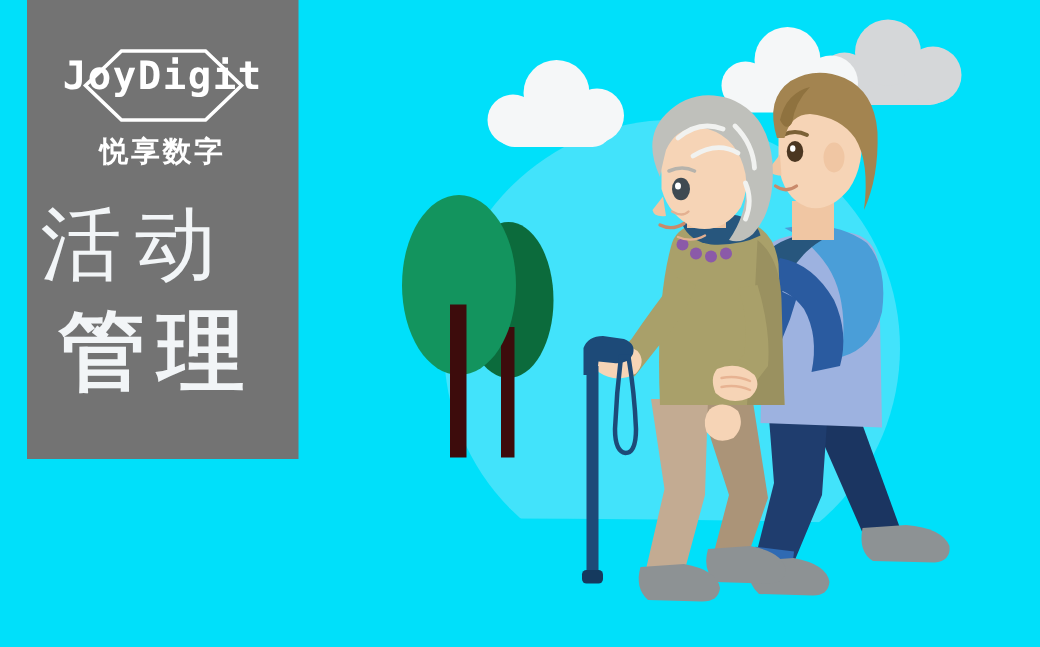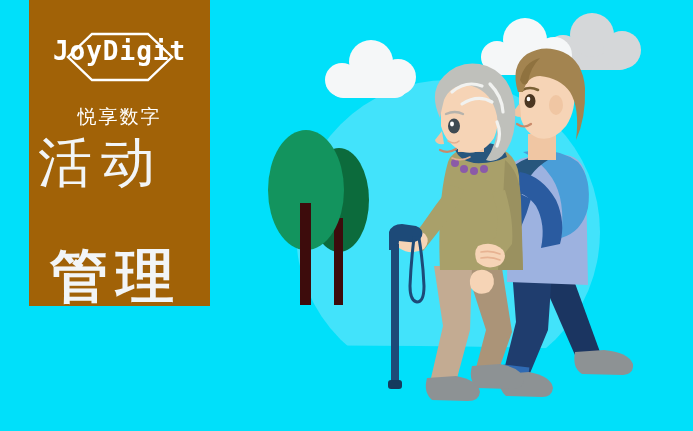--- a/index.html
+++ b/index.html
@@ -6,49 +6,48 @@
   body{
     width:693px;height:431px;
     font-family:"DejaVu Sans","Liberation Sans",sans-serif;
     overflow:hidden;
     background:#00e0fa;
   }
   #stage{position:relative;width:693px;height:431px;overflow:hidden;background:#00e0fa;}
 
   
   #title-panel{
-    position:absolute;left:29px;top:0;width:181px;height:306px;
-    background:#a16207;
+    position:absolute;left:18px;top:0;width:181px;height:306px;
+    background:#737373;
     z-index:40;
   }
   #logo-block{position:absolute;left:0;top:30px;width:181px;text-align:center;}
   #logo-hex{position:relative;width:181px;height:54px;}
   #logo-hex svg{position:absolute;left:50%;top:0;transform:translateX(-50%);}
   #logo-word{
     position:absolute;left:0;top:6px;width:181px;text-align:center;
     color:#ffffff;font-size:26px;letter-spacing:1px;font-weight:bold;
     font-family:"DejaVu Sans Mono","Liberation Mono",monospace;
     z-index:2;
   }
   #logo-cn{
-    margin-top:20px;color:#ffffff;font-size:19px;font-weight:normal;letter-spacing:2px;
+    margin-top:4px;color:#ffffff;font-size:19px;font-weight:bold;letter-spacing:2px;
     font-family:"DejaVu Sans","Liberation Sans",sans-serif;
   }
   #title-line1{
     position:absolute;left:0;top:136px;width:181px;
     color:#f2f5f7;font-size:54px;letter-spacing:9px;line-height:1;
     font-family:"DejaVu Serif","Liberation Serif",serif;
     text-indent:9px;
   }
   #title-line2{
     position:absolute;left:0;top:205px;width:166px;text-align:center;
     color:#f2f5f7;font-size:58px;letter-spacing:8px;line-height:1;font-weight:bold;
     font-family:"DejaVu Sans","Liberation Sans",sans-serif;
     text-indent:8px;
-    margin-top:42px;
   }
 
   
   #illustration{position:absolute;left:0;top:0;width:693px;height:431px;z-index:10;}
 </style>
 </head>
 <body>
 
 <div id="stage">
 

